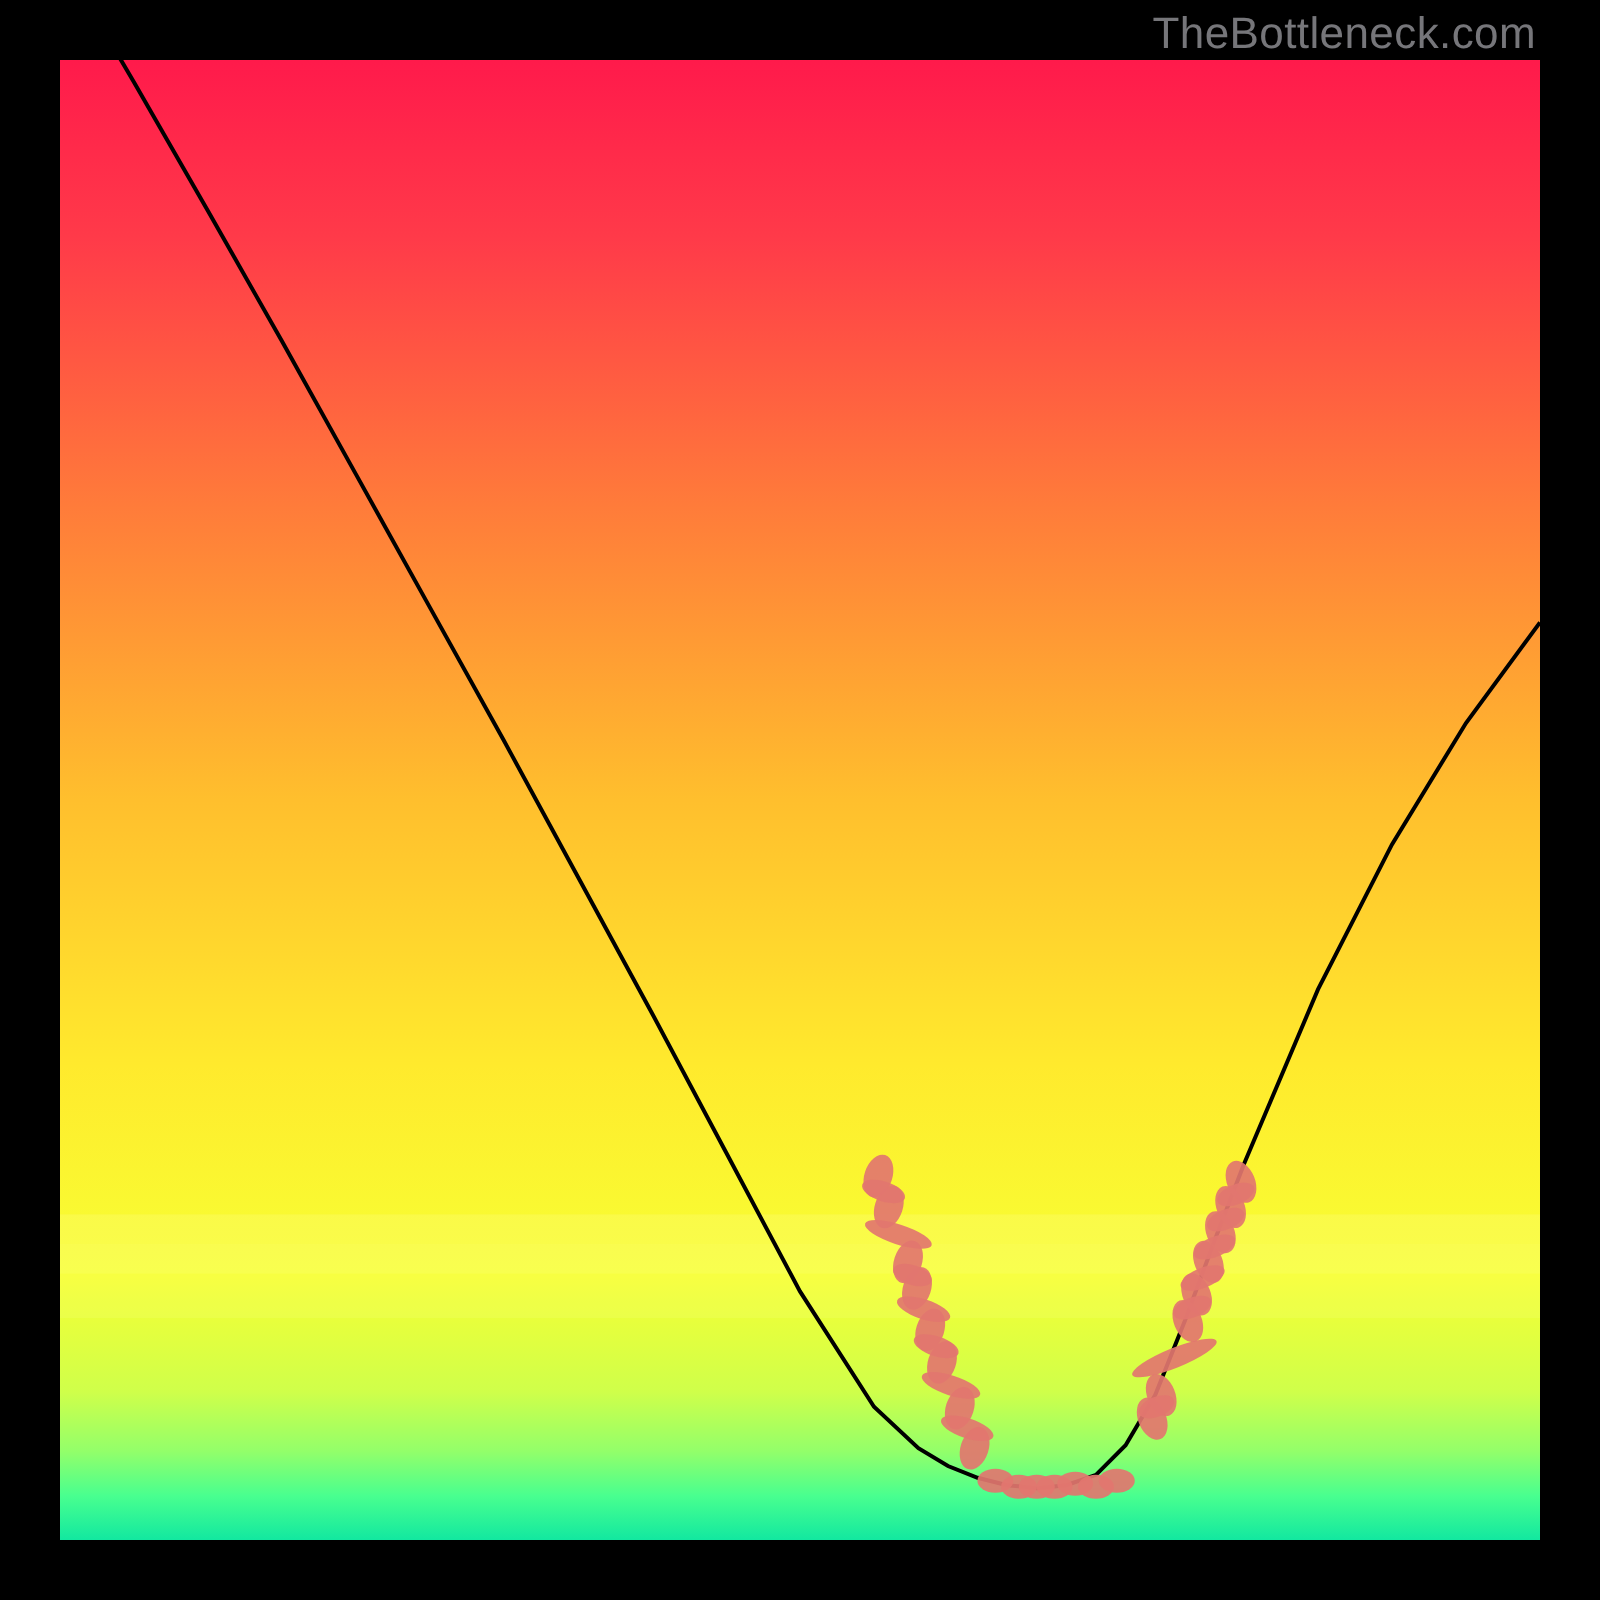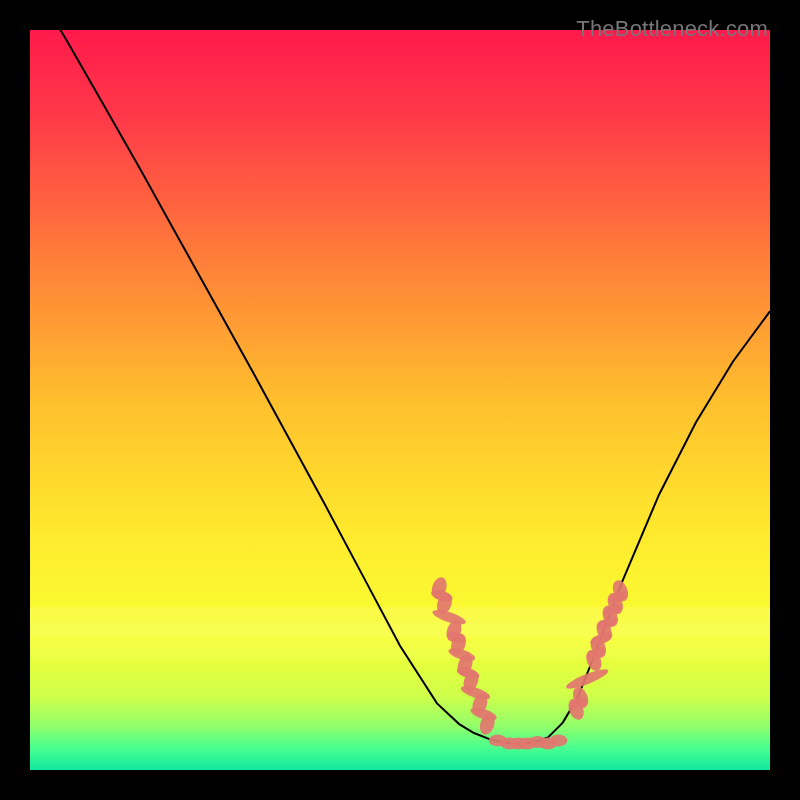--- a/index.html
+++ b/index.html
@@ -28,21 +28,20 @@
   }
   .watermark {
     position: absolute;
     top: 4px;
     right: 32px;
     font-size: 22px;
     font-weight: 500;
     color: #76767a;
     letter-spacing: 0.2px;
     z-index: 10;
-    margin-top: 12px;
   }
   svg.curve {
     position: absolute;
     left: 0;
     top: 0;
     width: 100%;
     height: 100%;
     z-index: 5;
   }
 </style>

